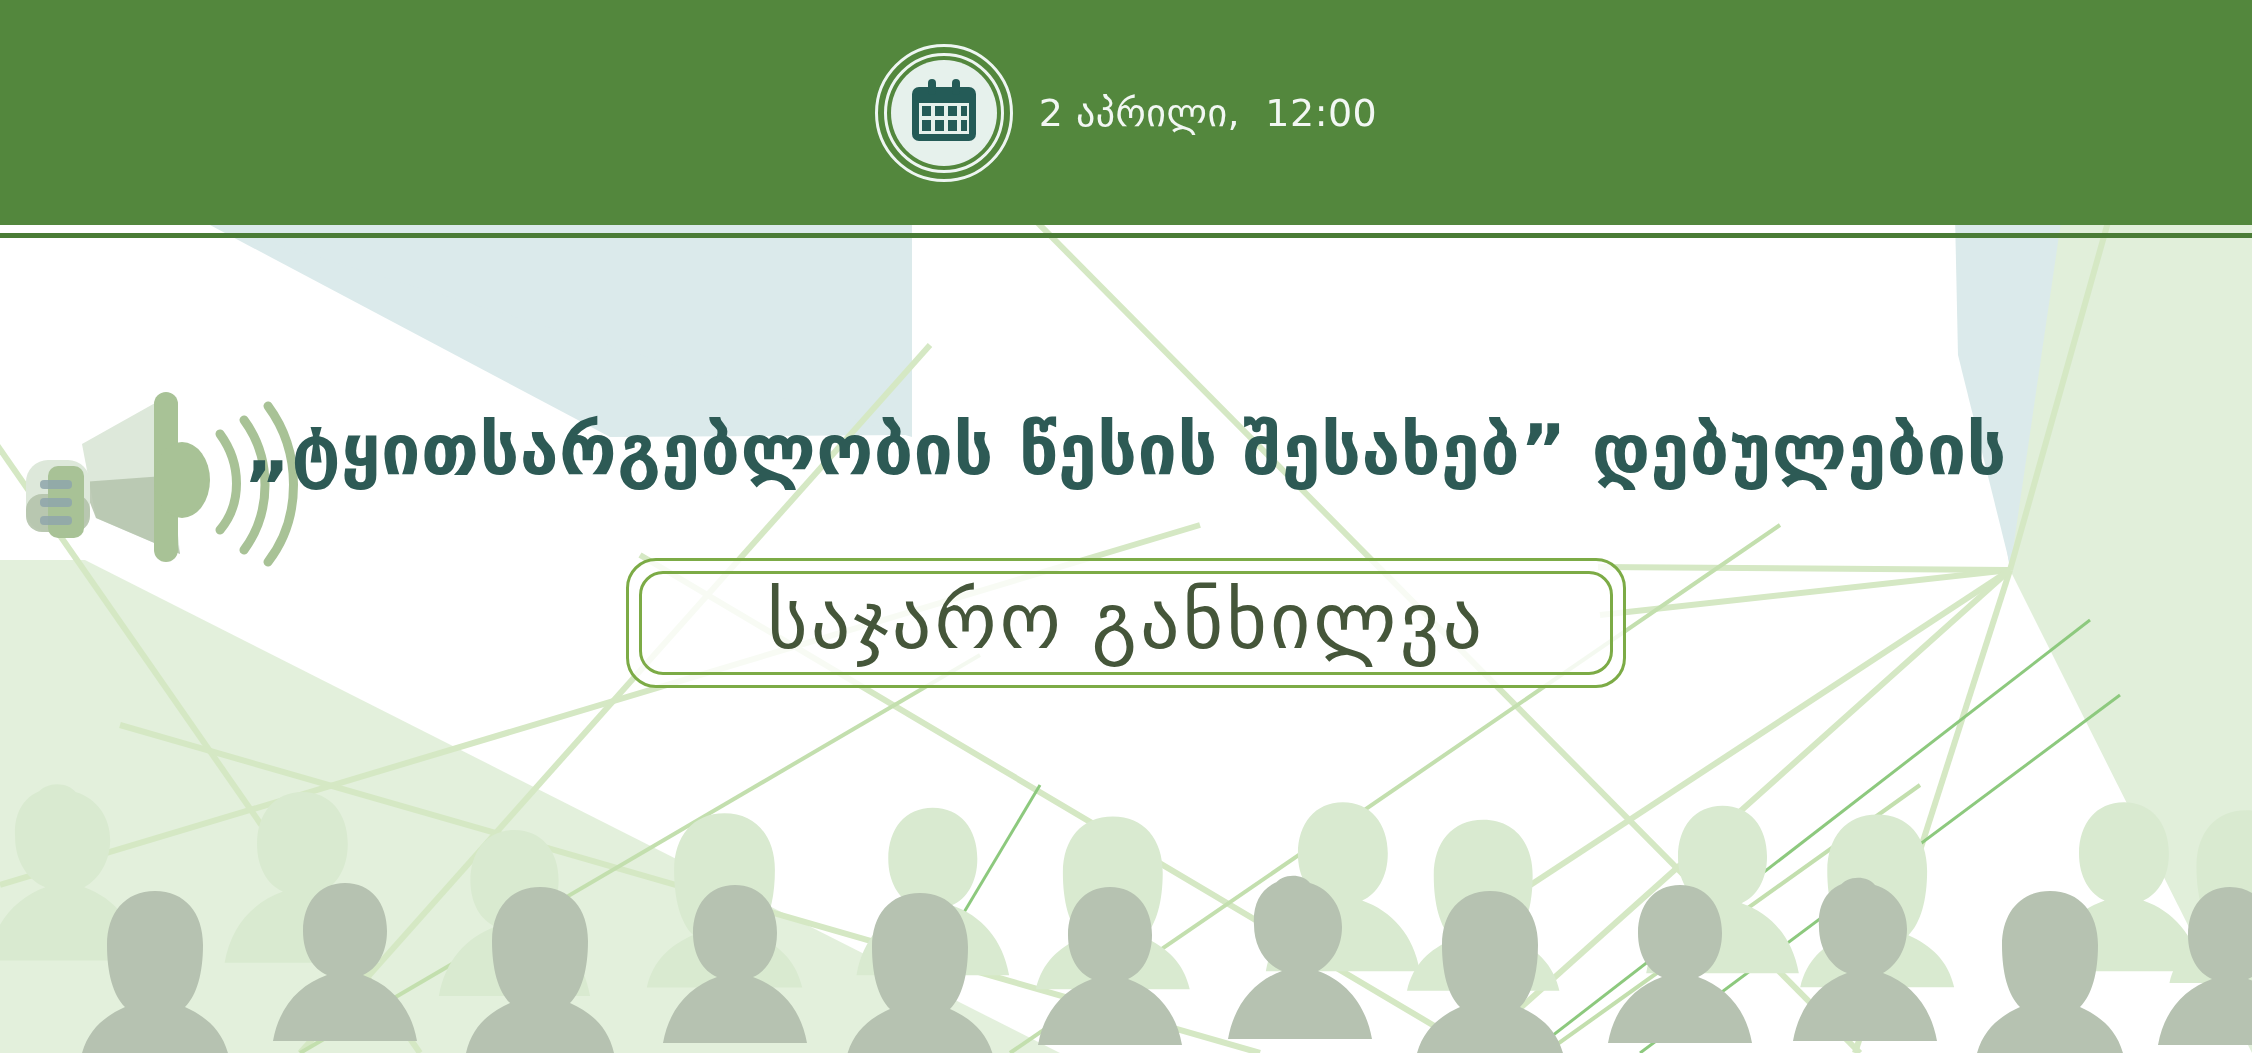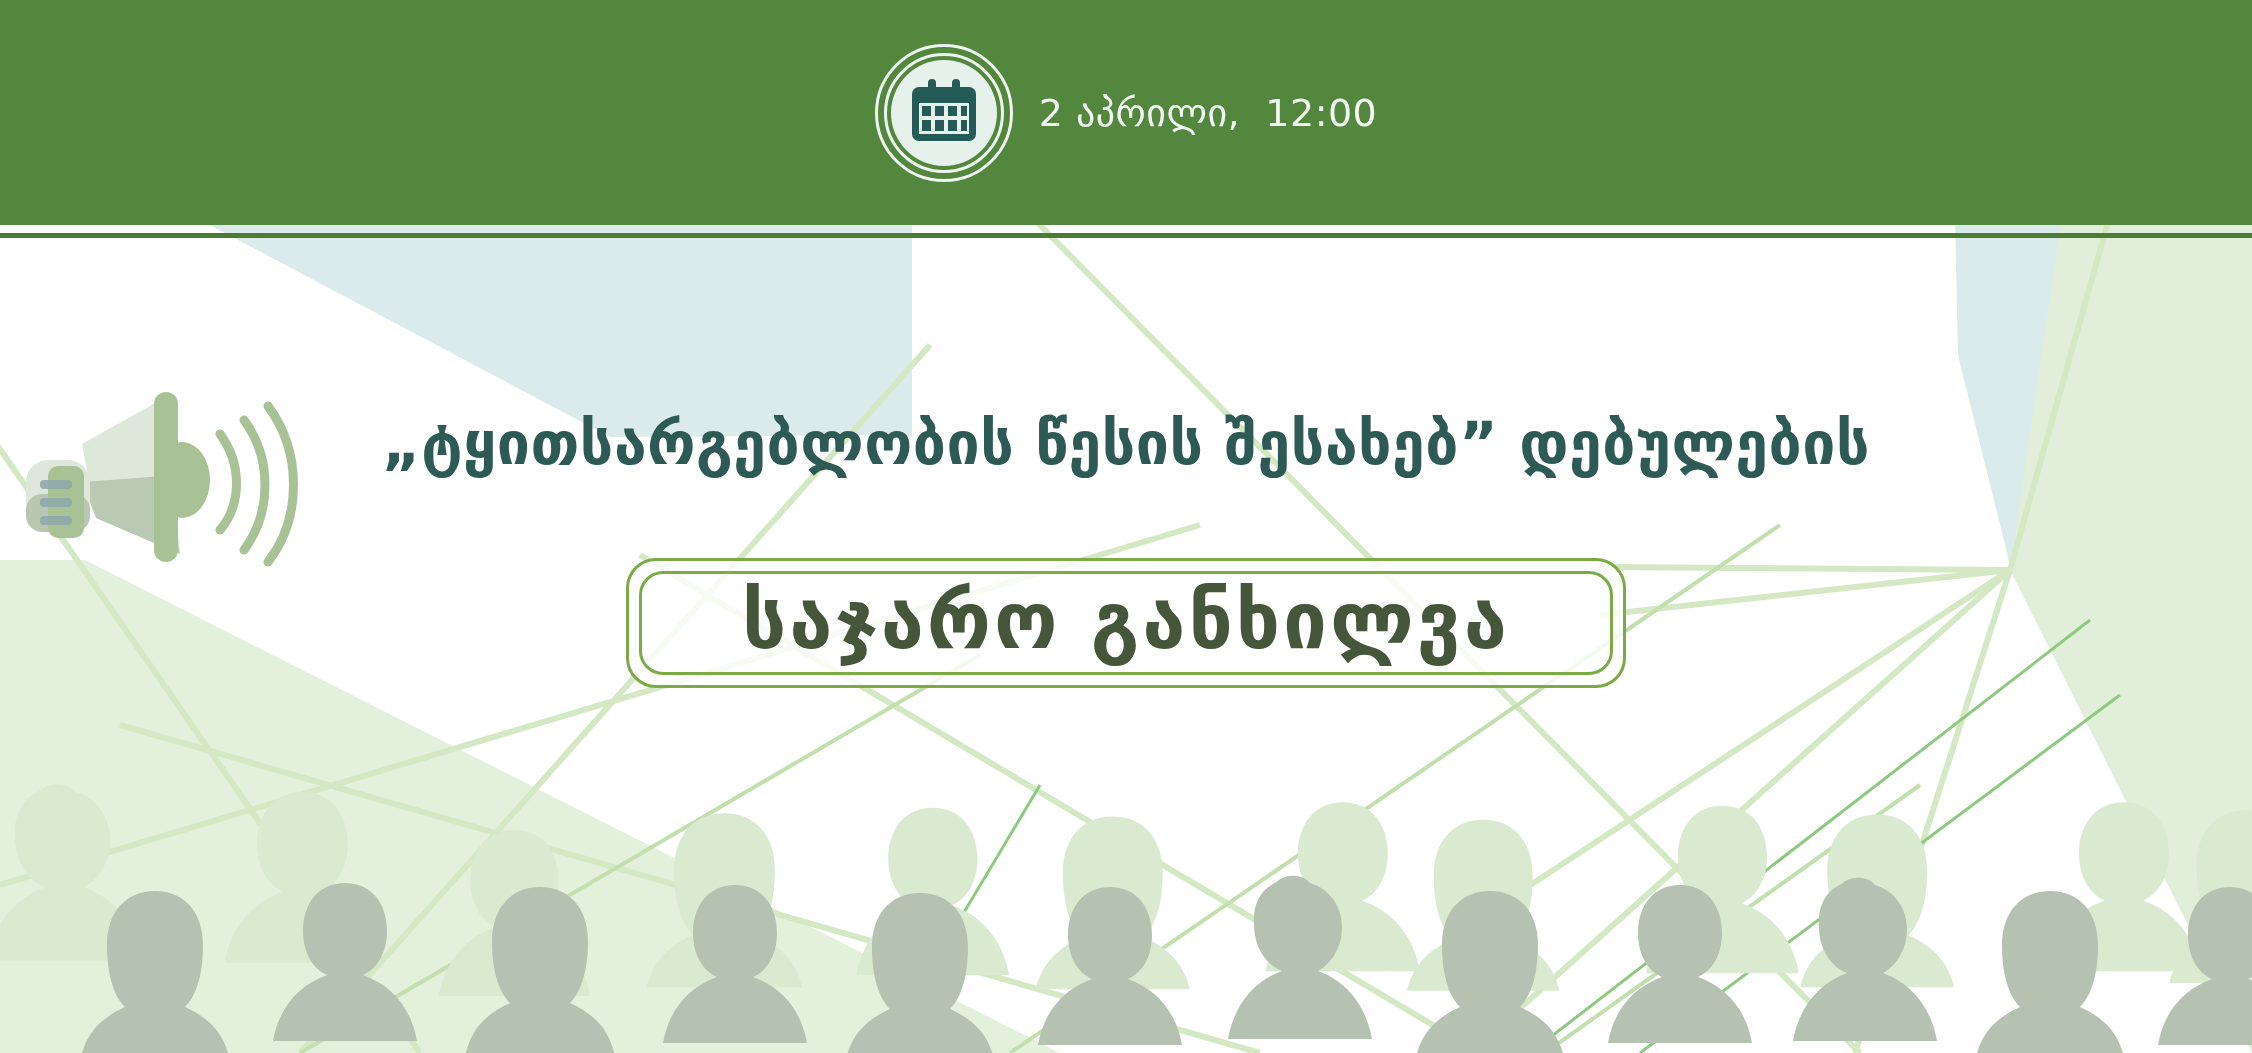--- a/index.html
+++ b/index.html
@@ -119,21 +119,21 @@
     height:828px;
     z-index:20;
     pointer-events:none;
   }
   #title-line{
     position:absolute;
     left:0; top:184px;
     width:2252px;
     text-align:center;
     color:#2d5a55;
-    font-size:59px;
+    font-size:70px;
     font-weight:bold;
     letter-spacing:0.5px;
     white-space:nowrap;
   }
   #headline-box{
     position:absolute;
     left:626px; top:333px;
     width:1000px; height:130px;
     border:3px solid #7cab46;
     border-radius:30px;
@@ -147,21 +147,21 @@
     border:3px solid #7cab46;
     border-radius:24px;
     box-sizing:border-box;
     display:flex;
     align-items:center;
     justify-content:center;
   }
   #headline-text{
     color:#45563a;
     font-size:78px;
-    font-weight:bold;
+    font-weight:normal;
     letter-spacing:3px;
     white-space:nowrap;
     line-height:1;
     margin-top:-4px;
   }
 </style>
 </head>
 <body>
 
 <div id="banner">

